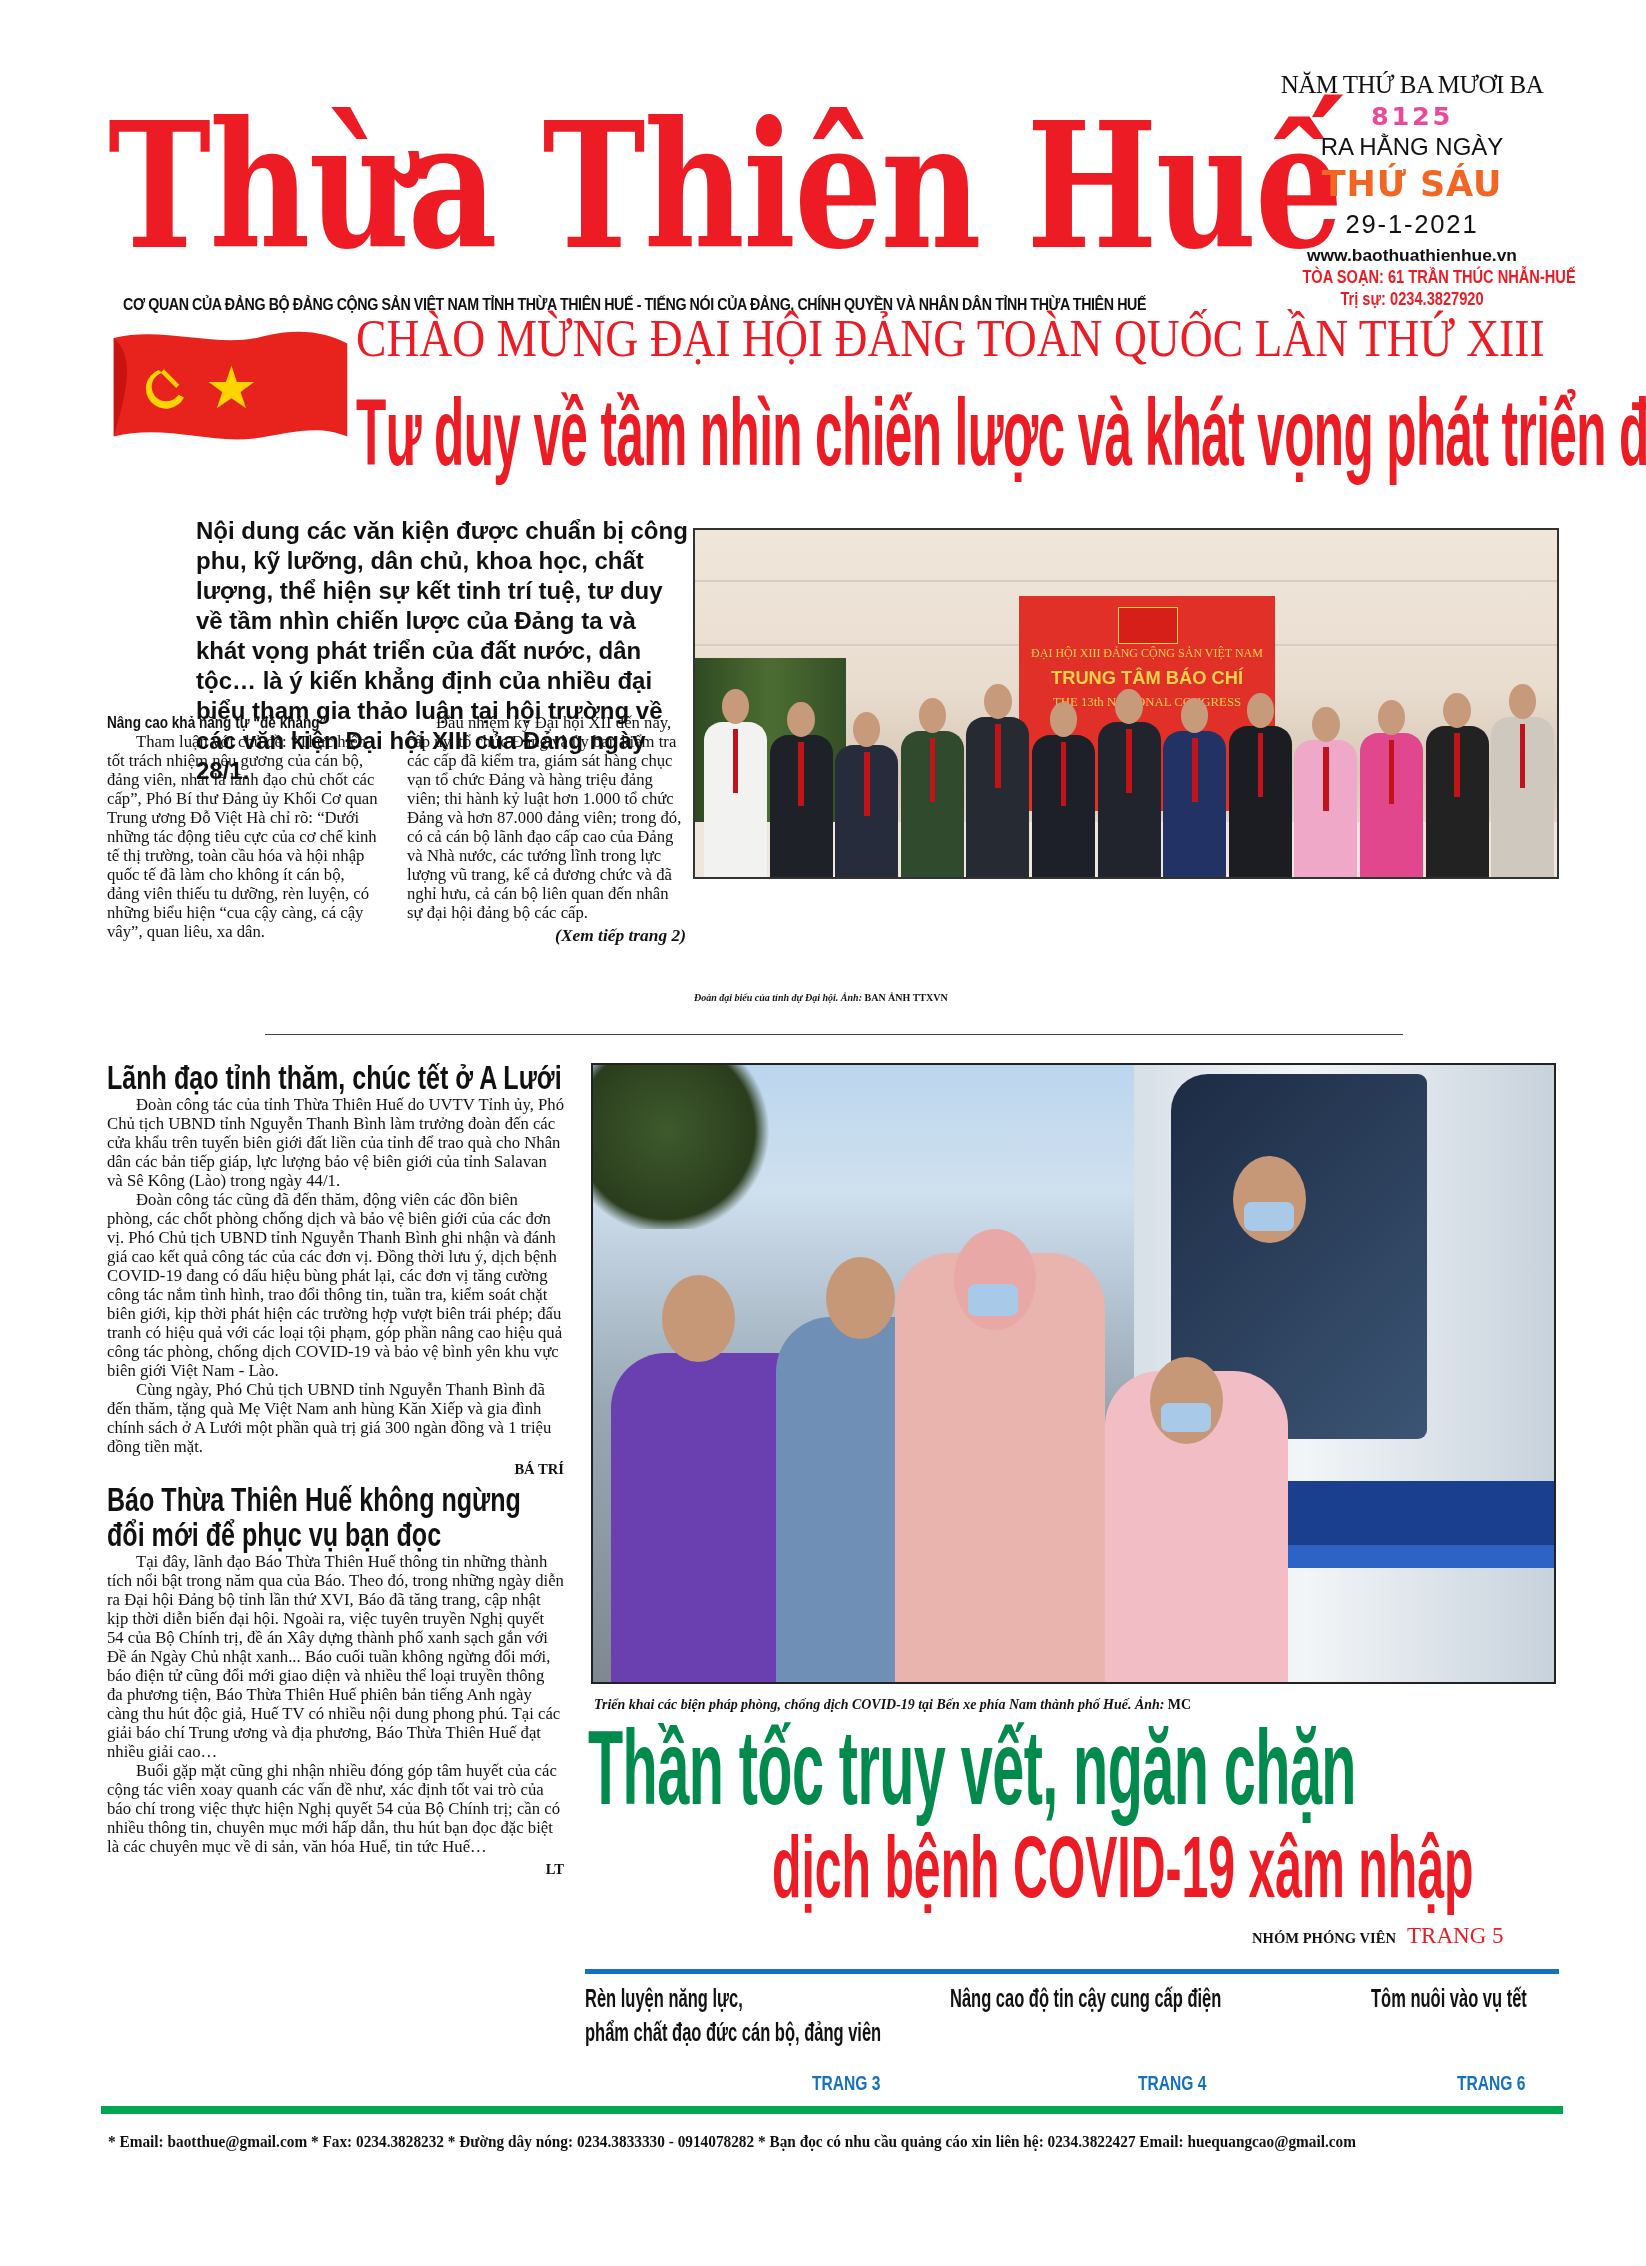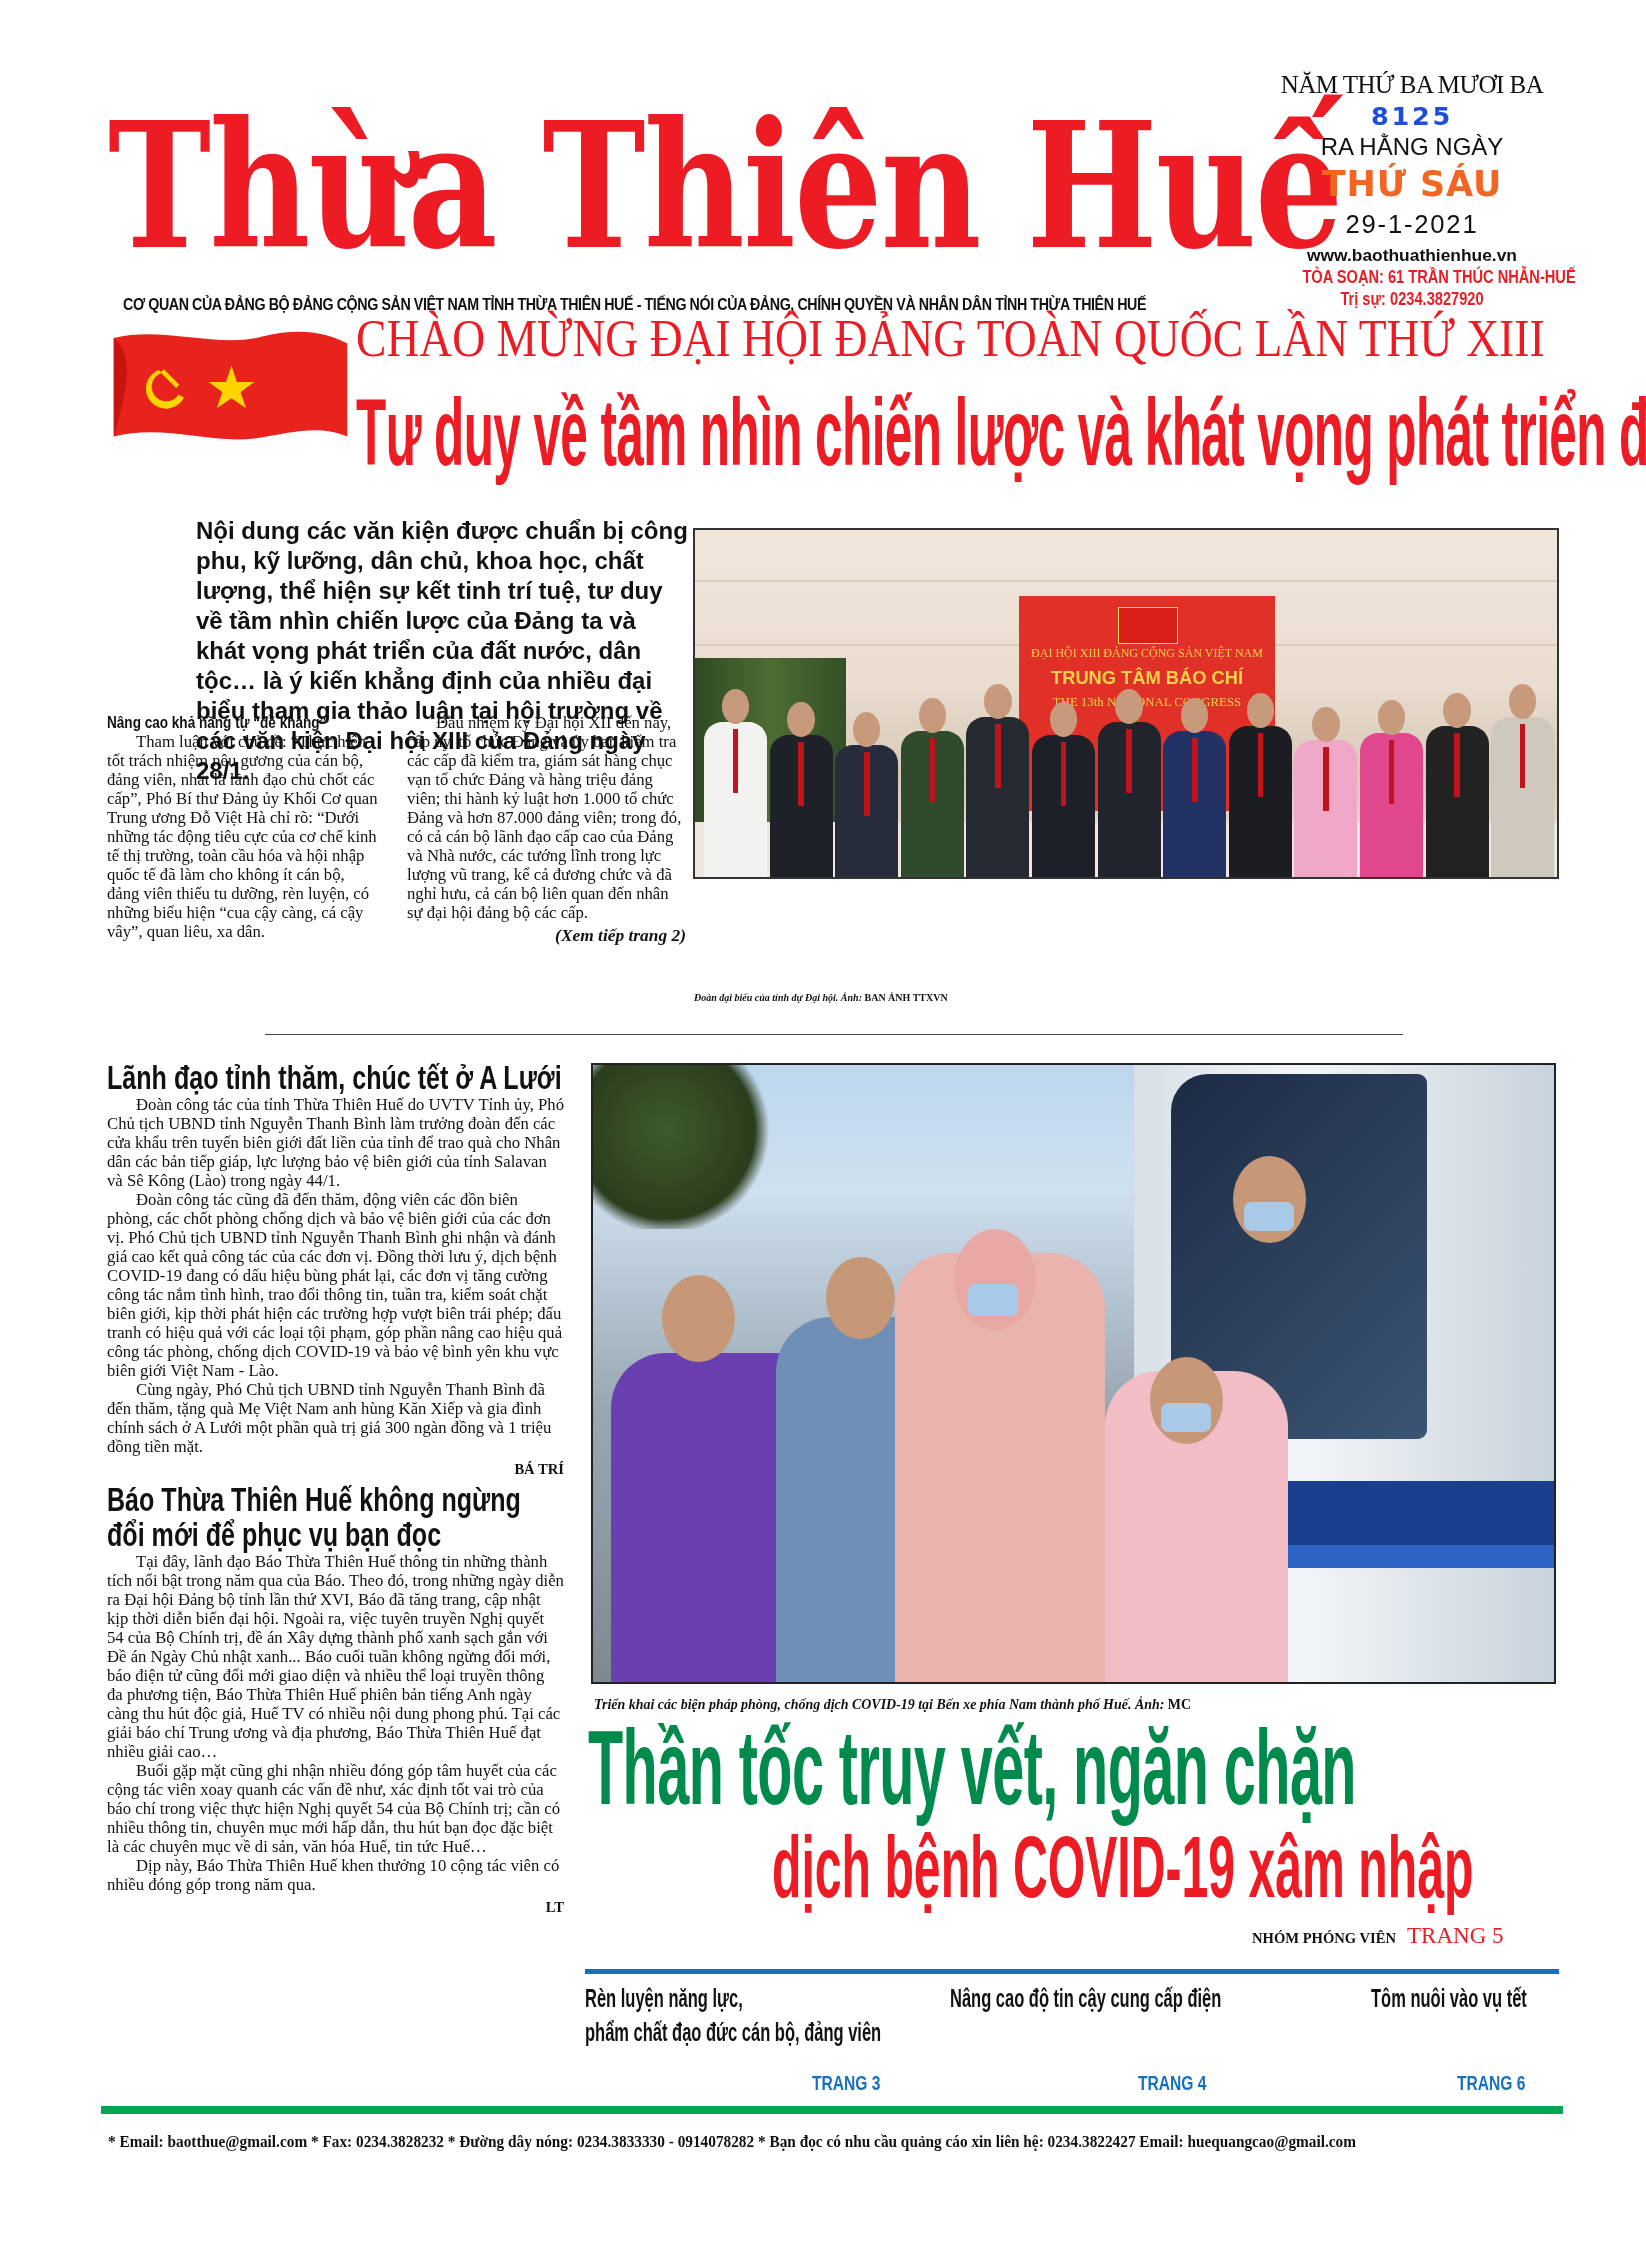--- a/index.html
+++ b/index.html
@@ -6,21 +6,21 @@
   body { width:1647px; height:2267px; position:relative; overflow:hidden; font-family:"Liberation Serif", serif; color:#111; }
   .abs { position:absolute; }
 
   
   .masthead { left:108px; top:87px; width:1133px; height:210px; }
   .masthead-title { font-family:"DejaVu Serif", serif; font-weight:bold; color:#ed1c24; font-size:161px; line-height:183px; letter-spacing:-1.8px; transform:scaleX(0.86) scaleY(1.08); transform-origin:left top; white-space:nowrap; }
   .tagline { left:123px; top:294px; width:1215px; font-family:"Liberation Sans", sans-serif; font-weight:bold; font-size:17.4px; letter-spacing:-0.5px; white-space:nowrap; transform:scaleX(0.82); transform-origin:left top; }
 
   .infobox { left:1275px; top:71px; width:274px; text-align:center; }
   .info-year { font-family:"Liberation Serif", serif; font-size:25px; color:#111; letter-spacing:-0.5px; }
-  .info-issue { font-family:"DejaVu Sans", sans-serif; font-weight:bold; font-size:25.6px; color:#1d4ed8; letter-spacing:2.7px; margin-top:1.8px; }
+  .info-issue { font-family:"DejaVu Sans", sans-serif; font-weight:bold; font-size:25.6px; color:#ec4899; letter-spacing:2.7px; margin-top:1.8px; }
   .info-freq { font-family:"Liberation Sans", sans-serif; font-size:24px; margin-top:1.8px; }
   .info-day { font-family:"DejaVu Sans", sans-serif; font-weight:bold; font-size:35px; color:#f26522; margin-top:3.7px; letter-spacing:0.9px; }
   .info-date { font-family:"Liberation Sans", sans-serif; font-size:25.6px; margin-top:6px; letter-spacing:1.8px; }
   .info-web { font-family:"Liberation Sans", sans-serif; font-weight:bold; font-size:17.4px; margin-top:5.5px; }
   .info-addr, .info-phone { font-family:"Liberation Sans", sans-serif; font-weight:bold; font-size:18.3px; color:#ed1c24; transform:scaleX(0.8); white-space:nowrap; }
 
   
   .flag { left:108px; top:329px; width:245px; height:114px; }
 
   .kicker { left:356px; top:306px; width:1206px; text-align:left; font-family:"Liberation Serif", serif; color:#ed1c24; font-size:53px; line-height:64px; transform:scaleX(0.86); transform-origin:left top; white-space:nowrap; }
@@ -170,21 +170,20 @@
 <div class="abs body-col left-col">
   <div class="head-cond">Lãnh đạo tỉnh thăm, chúc tết ở A Lưới</div>
   <p>Đoàn công tác của tỉnh Thừa Thiên Huế do UVTV Tỉnh ủy, Phó Chủ tịch UBND tỉnh Nguyễn Thanh Bình làm trưởng đoàn đến các cửa khẩu trên tuyến biên giới đất liền của tỉnh để trao quà cho Nhân dân các bản tiếp giáp, lực lượng bảo vệ biên giới của tỉnh Salavan và Sê Kông (Lào) trong ngày 44/1.</p>
   <p>Đoàn công tác cũng đã đến thăm, động viên các đồn biên phòng, các chốt phòng chống dịch và bảo vệ biên giới của các đơn vị. Phó Chủ tịch UBND tỉnh Nguyễn Thanh Bình ghi nhận và đánh giá cao kết quả công tác của các đơn vị. Đồng thời lưu ý, dịch bệnh COVID-19 đang có dấu hiệu bùng phát lại, các đơn vị tăng cường công tác nắm tình hình, trao đổi thông tin, tuần tra, kiểm soát chặt biên giới, kịp thời phát hiện các trường hợp vượt biên trái phép; đấu tranh có hiệu quả với các loại tội phạm, góp phần nâng cao hiệu quả công tác phòng, chống dịch COVID-19 và bảo vệ bình yên khu vực biên giới Việt Nam - Lào.</p>
   <p>Cùng ngày, Phó Chủ tịch UBND tỉnh Nguyễn Thanh Bình đã đến thăm, tặng quà Mẹ Việt Nam anh hùng Kăn Xiếp và gia đình chính sách ở A Lưới một phần quà trị giá 300 ngàn đồng và 1 triệu đồng tiền mặt.</p>
   <div class="byline">BÁ TRÍ</div>
   <div class="head-cond">Báo Thừa Thiên Huế không ngừng</div>
   <div class="head-cond">đổi mới để phục vụ bạn đọc</div>
   <p>Tại đây, lãnh đạo Báo Thừa Thiên Huế thông tin những thành tích nổi bật trong năm qua của Báo. Theo đó, trong những ngày diễn ra Đại hội Đảng bộ tỉnh lần thứ XVI, Báo đã tăng trang, cập nhật kịp thời diễn biến đại hội. Ngoài ra, việc tuyên truyền Nghị quyết 54 của Bộ Chính trị, đề án Xây dựng thành phố xanh sạch gắn với Đề án Ngày Chủ nhật xanh... Báo cuối tuần không ngừng đổi mới, báo điện tử cũng đổi mới giao diện và nhiều thể loại truyền thông đa phương tiện, Báo Thừa Thiên Huế phiên bản tiếng Anh ngày càng thu hút độc giả, Huế TV có nhiều nội dung phong phú. Tại các giải báo chí Trung ương và địa phương, Báo Thừa Thiên Huế đạt nhiều giải cao…</p>
   <p>Buổi gặp mặt cũng ghi nhận nhiều đóng góp tâm huyết của các cộng tác viên xoay quanh các vấn đề như, xác định tốt vai trò của báo chí trong việc thực hiện Nghị quyết 54 của Bộ Chính trị; cần có nhiều thông tin, chuyên mục mới hấp dẫn, thu hút bạn đọc đặc biệt là các chuyên mục về di sản, văn hóa Huế, tin tức Huế…</p>
-  <p>Dịp này, Báo Thừa Thiên Huế khen thưởng 10 cộng tác viên có nhiều đóng góp trong năm qua.</p>
   <div class="byline">LT</div>
 </div>
 
 <div class="abs photo2">
   <div class="tree"></div>
   <div class="bus">
     <div class="window"></div>
     <div class="stripe"></div>
     <div class="stripe2"></div>
   </div>

